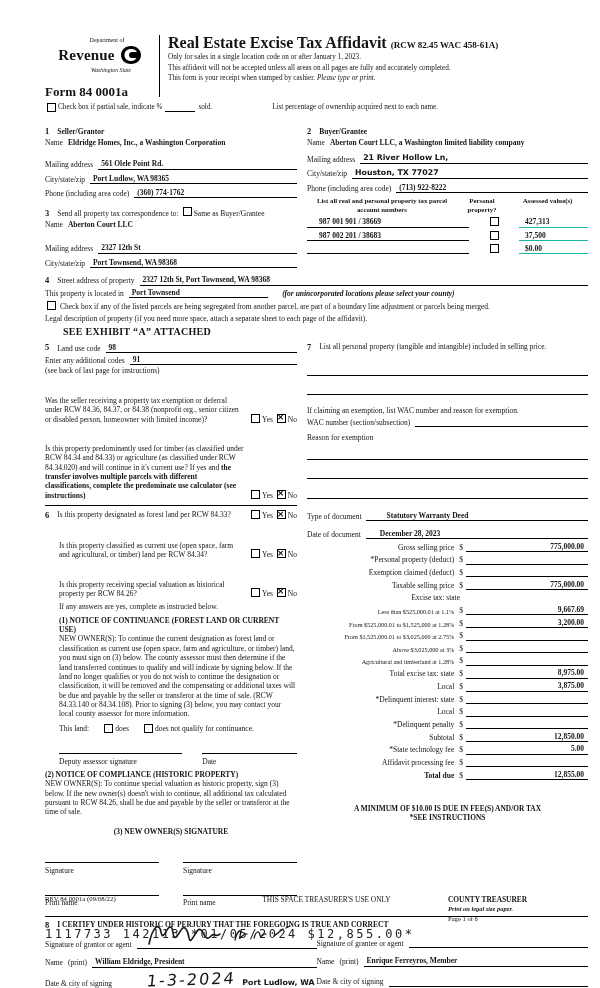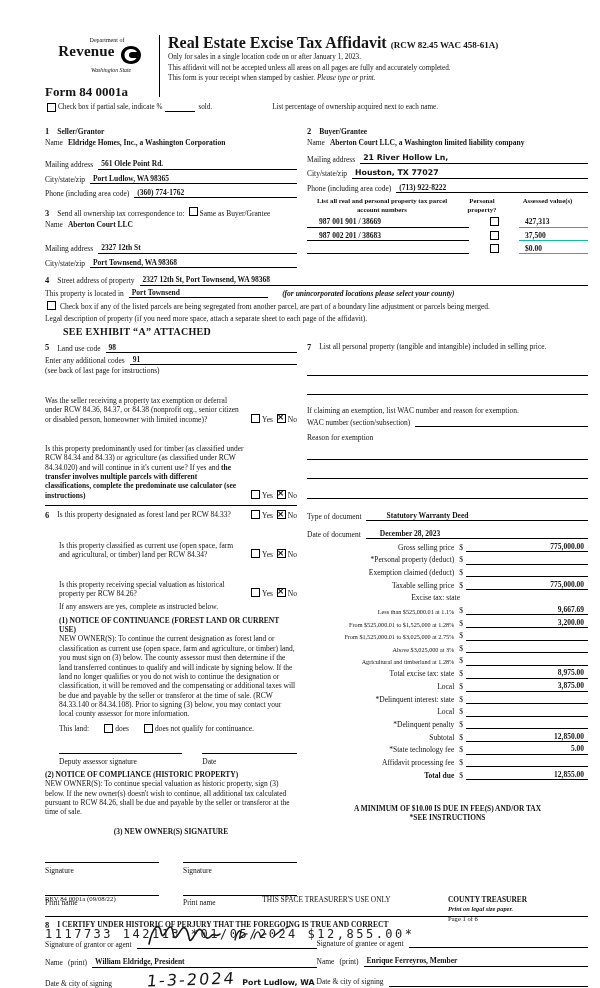--- a/index.html
+++ b/index.html
@@ -11,21 +11,21 @@
   .bold{font-weight:bold}
   .italic{font-style:italic}
   .typed{font-weight:bold}
   .typed-sans{font-family:"DejaVu Sans", sans-serif;font-weight:bold;font-size:7.8px}
   
   .hdr{display:flex;align-items:flex-start}
   .hdr-left{width:110px;flex:none;text-align:center;padding-top:4px}
   .dept-small{font-size:6px;margin-left:14px}
   .dept-big{font-size:15px;font-weight:bold;letter-spacing:.2px;line-height:.9}
   .dept-state{font-size:5.8px;font-style:italic;margin-left:22px}
-  .logo-row{display:flex;align-items:flex-start;justify-content:center;gap:5px}
+  .logo-row{display:flex;align-items:center;justify-content:center;gap:5px}
   .form-no{font-size:13px;font-weight:bold;text-align:left;margin:10px 0 0 0}
   .hdr-divider{width:0;border-left:1.5px solid #000;height:62px;margin:2px 8px 0 4px;flex:none}
   .hdr-right{flex:1;padding-top:2px}
   .title-line{font-size:16px;font-weight:bold;line-height:1.05}
   .title-ref{font-size:9px;font-weight:bold}
   .hdr-note{font-size:7.2px;margin-top:1.5px}
   .partial-row{display:flex;align-items:flex-end;margin-top:3px;font-size:7.2px}
   .ownership{margin-left:60px}
   
   .cb{display:inline-block;width:7px;height:7px;border:1px solid #000;vertical-align:-1px;
@@ -146,21 +146,21 @@
         <span class="lbl">City/state/zip</span>
         <span class="fill typed">Port Ludlow, WA 98365</span>
       </div>
       <div class="frow">
         <span class="lbl">Phone (including area code)</span>
         <span class="fill typed">(360) 774-1762</span>
       </div>
 
       <div class="sechead" style="margin-top:9px">
         <span class="secnum">3</span>
-        <span>Send all ownership tax correspondence to:</span>
+        <span>Send all property tax correspondence to:</span>
         <span class="cb" style="margin-left:4px"></span>
         <span>Same as Buyer/Grantee</span>
       </div>
       <div class="frow" style="margin-top:1px">
         <span class="lbl">Name</span>
         <span class="typed">Aberton Court LLC</span>
       </div>
       <div class="frow" style="margin-top:14px">
         <span class="lbl">Mailing address</span>
         <span class="fill typed">2327 12th St</span>

